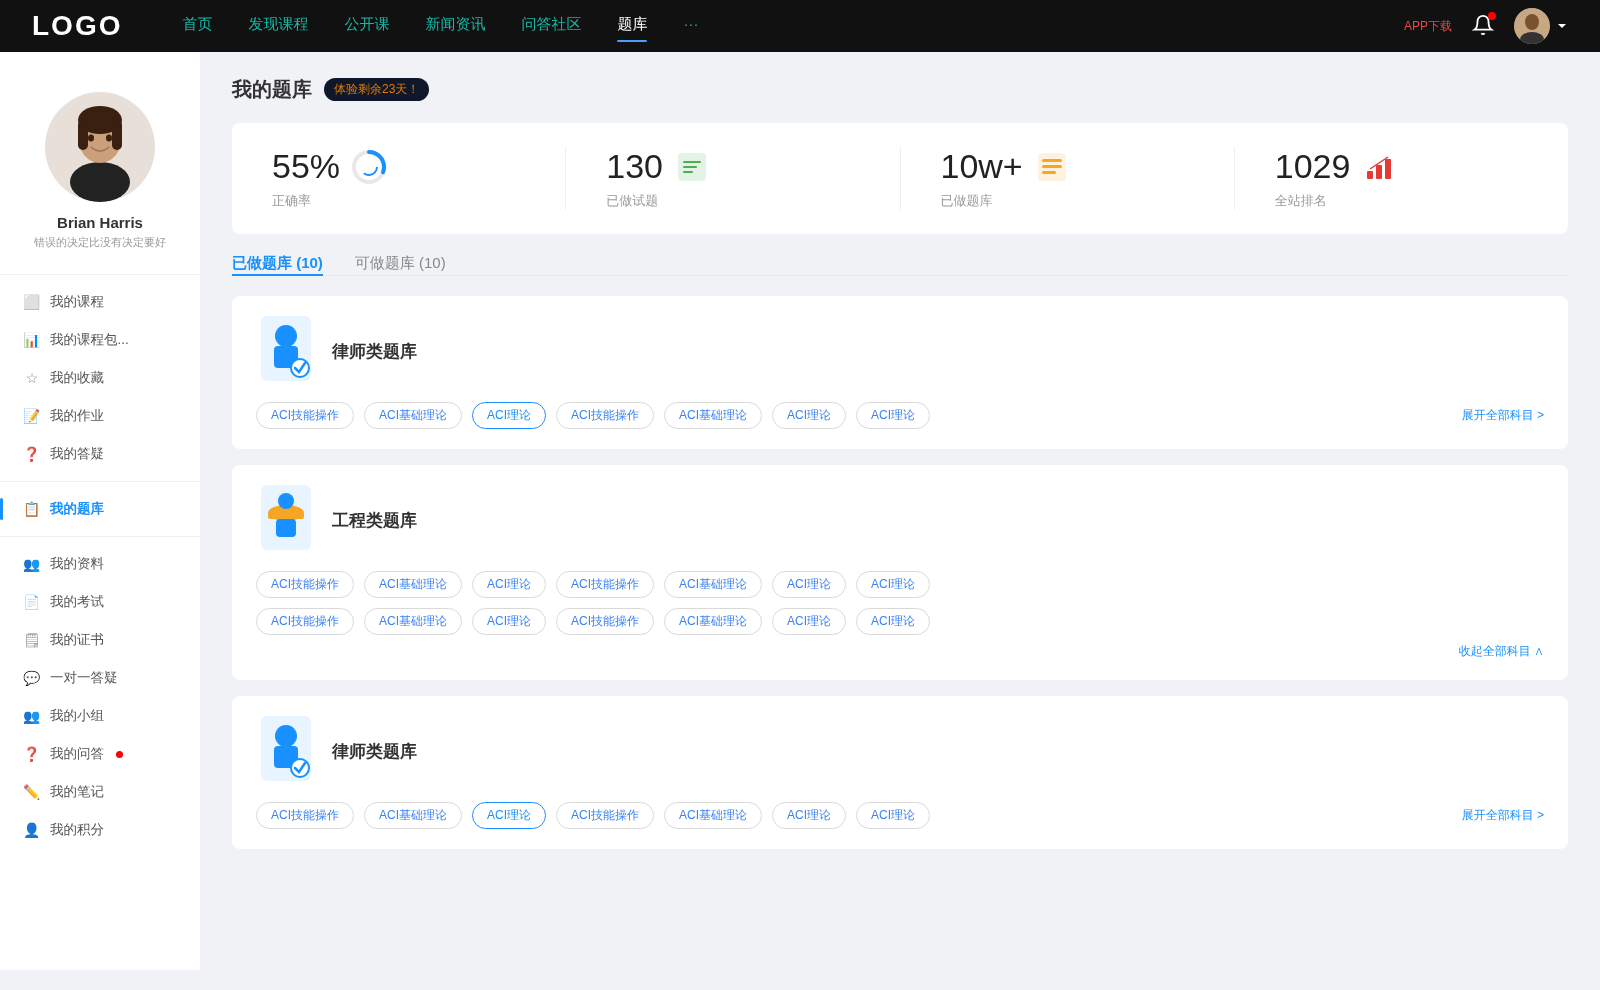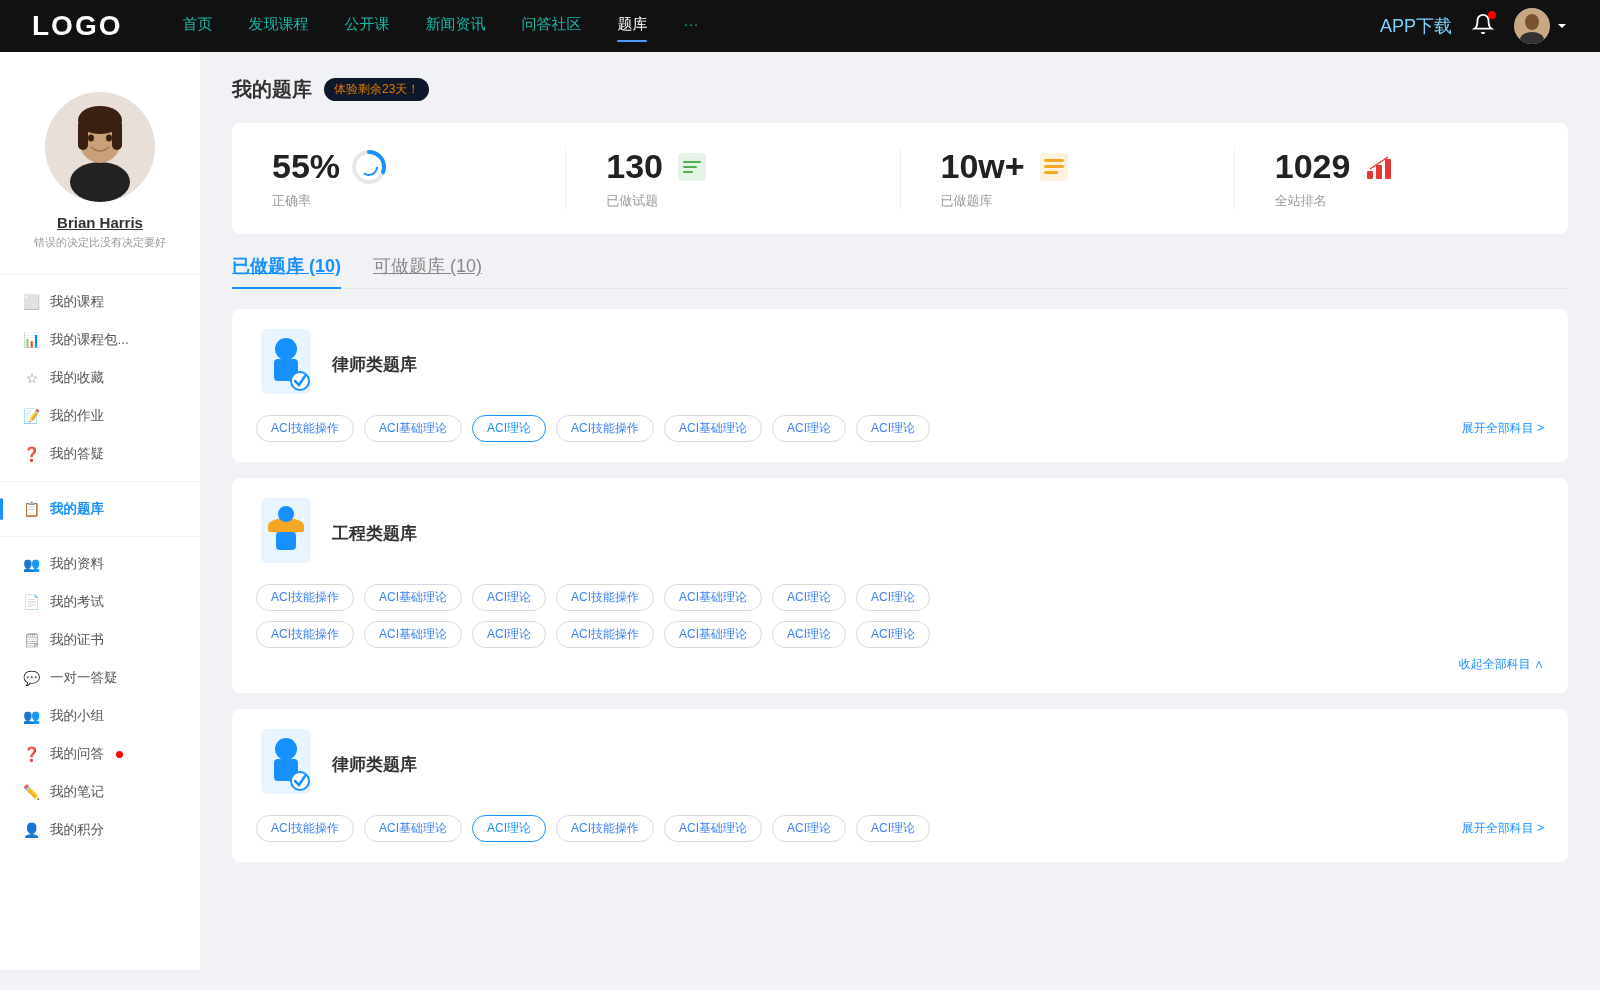--- a/index.html
+++ b/index.html
@@ -42,22 +42,22 @@
       bottom: -4px;
       left: 0; right: 0;
       height: 2px;
       background: #4a9eff;
       border-radius: 2px;
     }
     .topnav-right {
       display: flex;
       align-items: center;
       gap: 20px;
-      color: #7dd3fc;
-      font-size: 18px;
+      color: #ef4444;
+      font-size: 12px;
     }
     .topnav-app { cursor: pointer; }
     .notif-icon {
       position: relative;
       cursor: pointer;
     }
     .notif-dot {
       position: absolute;
       top: -2px;
       right: -2px;
@@ -107,21 +107,20 @@
       background: #e8e8e8;
       overflow: hidden;
       margin-bottom: 12px;
     }
     .profile-avatar svg { width: 100%; height: 100%; }
     .profile-name {
       font-size: 15px;
       font-weight: 600;
       color: #333;
       margin-bottom: 4px;
-      text-decoration: underline;
     }
     .profile-motto {
       font-size: 11px;
       color: #999;
       text-align: center;
     }
     .sidebar-divider {
       height: 1px;
       background: #f0f0f0;
       margin: 8px 0;
@@ -214,21 +213,21 @@
       gap: 6px;
     }
     .stat-item:last-child { border-right: none; }
     .stat-top {
       display: flex;
       align-items: center;
       gap: 12px;
     }
     .stat-value {
       font-size: 34px;
-      font-weight: 700;
+      font-weight: 400;
       color: #222;
     }
     .stat-icon {
       width: 34px;
       height: 34px;
       display: flex;
       align-items: center;
       justify-content: center;
       font-size: 22px;
     }
@@ -238,26 +237,25 @@
     }
 
     
     .tabs {
       display: flex;
       gap: 32px;
       border-bottom: 1px solid #e8e8e8;
       margin-bottom: 20px;
     }
     .tab {
-      font-size: 18px;
+      font-size: 15px;
       color: #888;
-      padding-bottom: 10px;
+      padding-bottom: 2px;
       cursor: pointer;
       position: relative;
-      text-decoration: underline;
     }
     .tab.active {
       color: #1890ff;
       font-weight: 600;
     }
     .tab.active::after {
       content: '';
       position: absolute;
       bottom: -1px;
       left: 0; right: 0;

